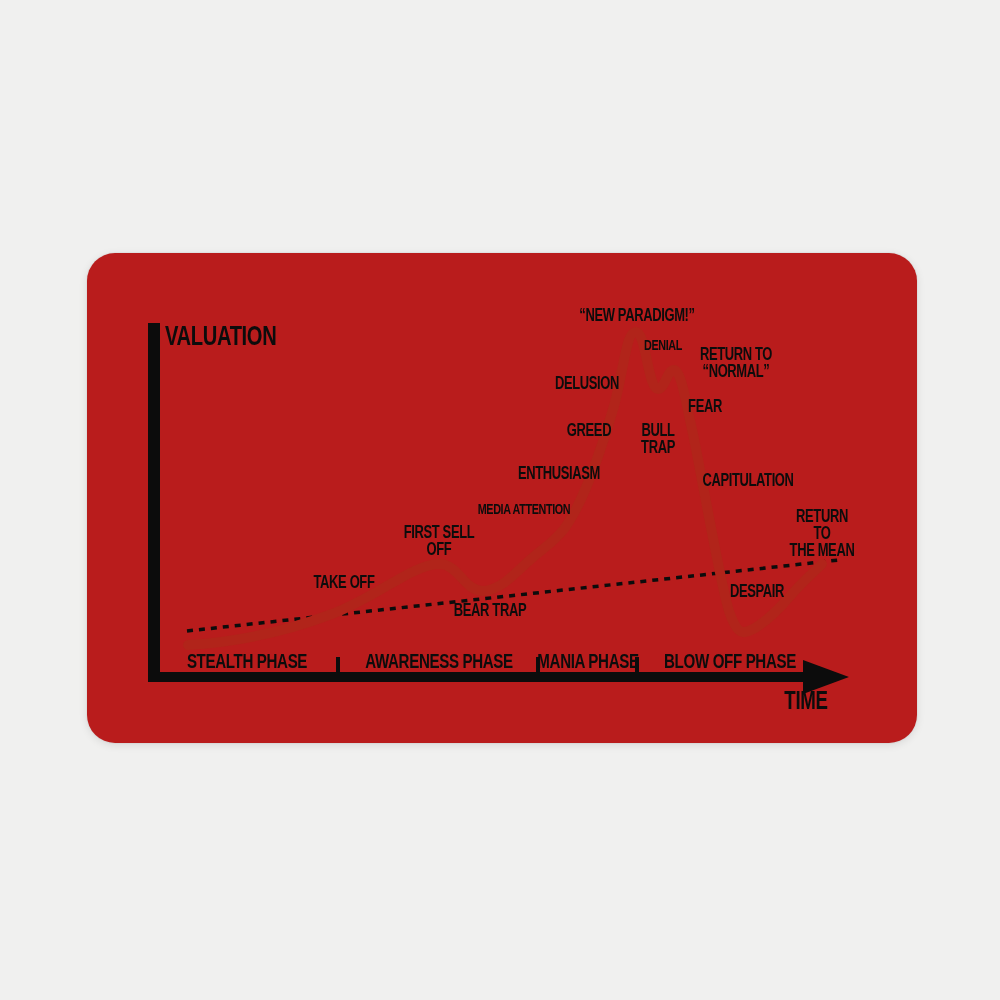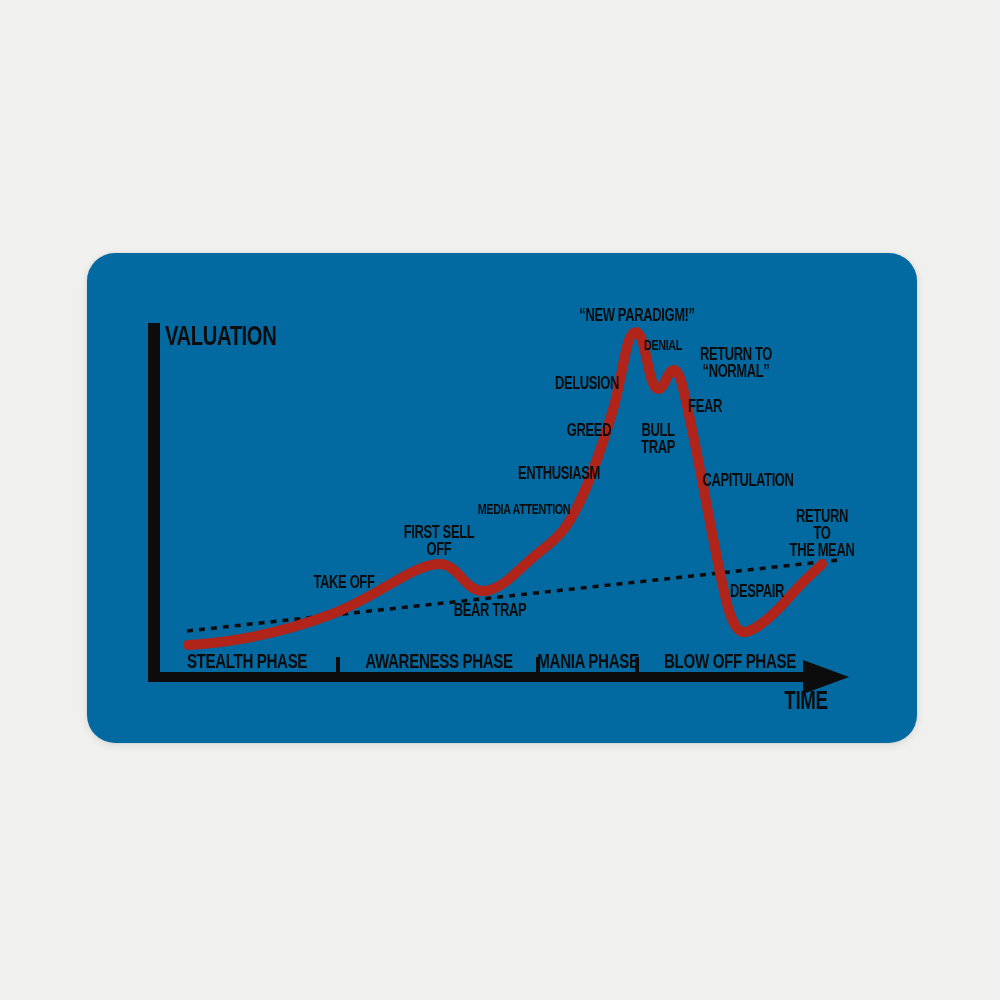--- a/index.html
+++ b/index.html
@@ -3,21 +3,21 @@
 <meta charset="utf-8">
 <style>
   html,body { margin:0; padding:0; }
   body {
     width:1000px; height:1000px; position:relative; overflow:hidden;
     background:#f0f0ef;
     font-family:"Liberation Sans", sans-serif;
   }
   .card {
     position:absolute; left:87px; top:253px; width:830px; height:490px;
-    background:#0369a1; border-radius:28px;
+    background:#b91c1c; border-radius:28px;
     box-shadow:0 2px 8px rgba(0,0,0,0.10), 0 0 0 1px rgba(0,0,0,0.03);
   }
   .card svg { position:absolute; left:0; top:0; }
   .lbl {
     position:absolute; font-weight:700; color:#0c0c0c;
     white-space:pre-line; text-align:center; line-height:0.95;
     letter-spacing:-0.5px;
     transform:translate(-50%,-50%) scaleX(0.72);
     font-size:18px;
   }

